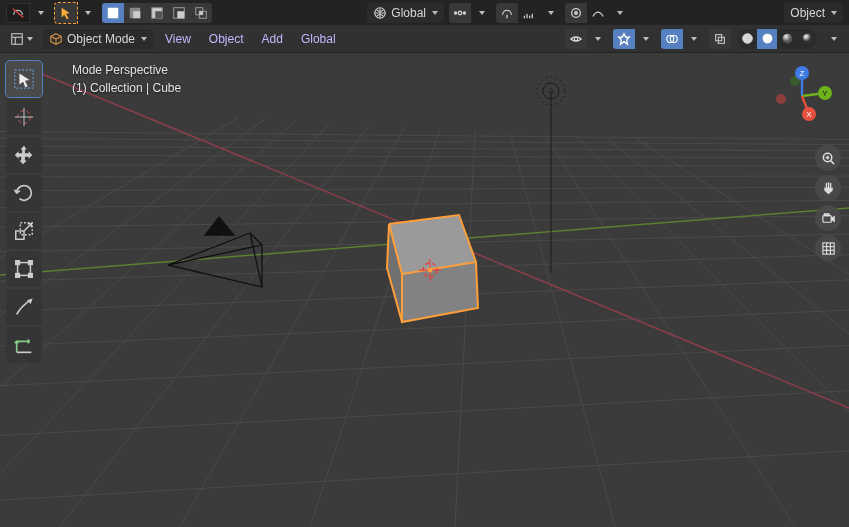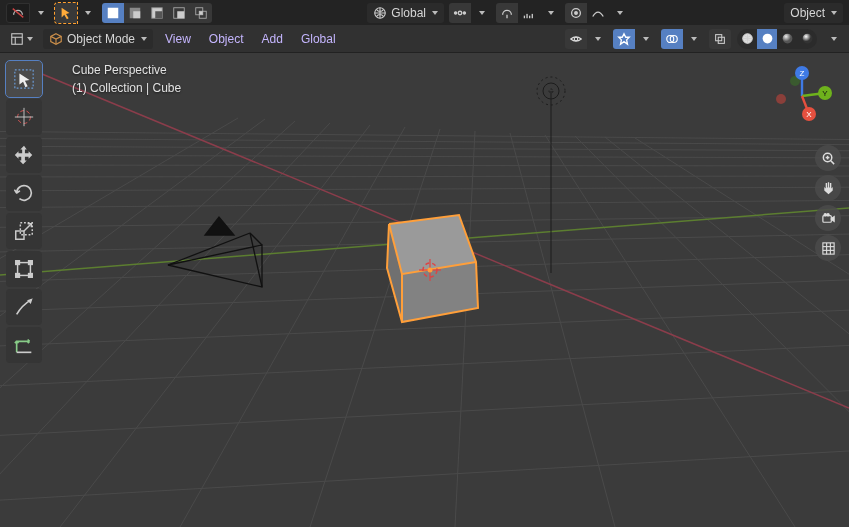--- a/index.html
+++ b/index.html
@@ -348,21 +348,21 @@
       <g transform="translate(430,217)">
         <circle r="7" fill="none" stroke="#d44" stroke-width="1.5" stroke-dasharray="4 3"></circle>
         <line x1="-11" y1="0" x2="11" y2="0" stroke="#d44" stroke-width="1.2"></line>
         <line x1="0" y1="-11" x2="0" y2="11" stroke="#d44" stroke-width="1.2"></line>
         <circle r="2.5" fill="#ff9f3a"></circle>
       </g>
     </g>
   </svg>
 
   <div class="hud">
-    <div>Cube Perspective</div>
+    <div>Mode Perspective</div>
     <div>(1) Collection | Cube</div>
   </div>
 
   <div class="toolshelf">
     <div class="tool active">
       <svg viewBox="0 0 24 24">
           <rect x="2" y="2" width="20" height="20" fill="none" stroke="#6a9ad4" stroke-dasharray="2 2" stroke-width="1.3"></rect>
           <path d="M7 6 L18 13 L13 14 L16 20 L13.5 21 L11 15 L7 18 Z" fill="#eee"></path>
         </svg>
     </div>

